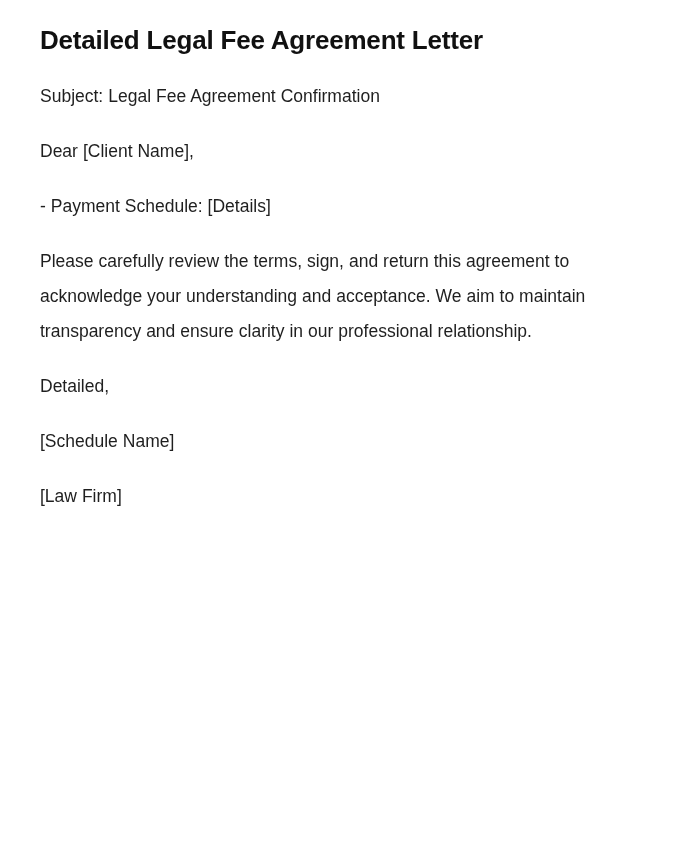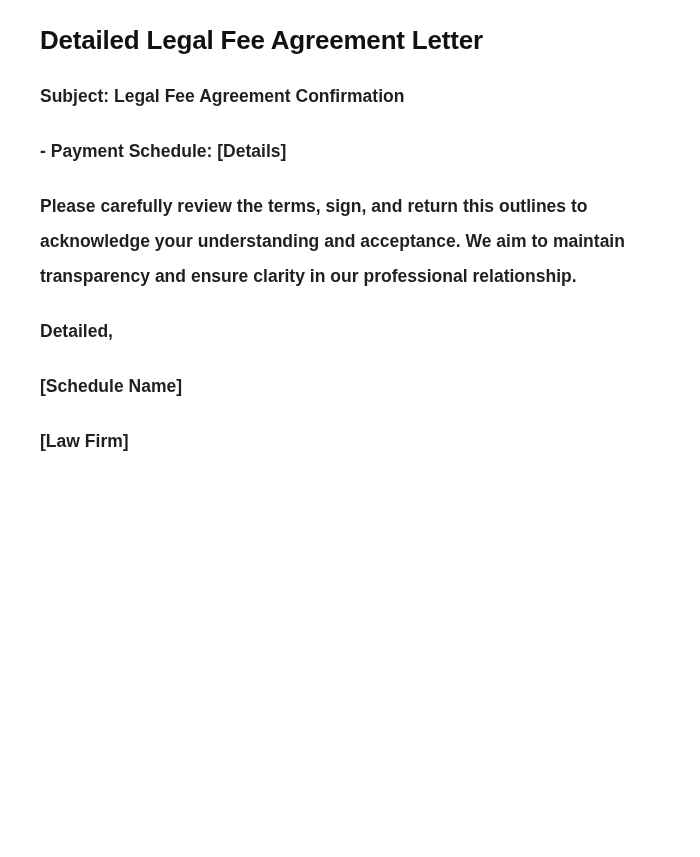--- a/index.html
+++ b/index.html
@@ -35,21 +35,21 @@
     padding: 0;
   }
 
   .doc-body {
     display: block;
   }
 
   .para {
     font-size: 17.5px;
     line-height: 35px;
-    font-weight: bold;
+    font-weight: normal;
     color: #1f1f1f;
     margin: 0 0 20px 0;
     max-width: 600px;
     word-spacing: 0.1px;
   }
 
   .para:last-child {
     margin-bottom: 1px;
   }
 
@@ -63,20 +63,21 @@
 </style>
 </head>
 <body>
 
 <div class="document">
 
   <h1 class="doc-title">Detailed Legal Fee Agreement Letter</h1>
 
   <div class="doc-body">
     <p class="para single">Subject: Legal Fee Agreement Confirmation</p>
+    <p class="para single">Dear [Client Name],</p>
     <p class="para single">- Payment Schedule: [Details]</p>
-    <p class="para block">Please carefully review the terms, sign, and return this outlines to acknowledge your understanding and acceptance. We aim to maintain transparency and ensure clarity in our professional relationship.</p>
+    <p class="para block">Please carefully review the terms, sign, and return this agreement to acknowledge your understanding and acceptance. We aim to maintain transparency and ensure clarity in our professional relationship.</p>
     <p class="para single">Detailed,</p>
     <p class="para single">[Schedule Name]</p>
     <p class="para single">[Law Firm]</p>
   </div>
 
 </div>
 
 </body></html>

